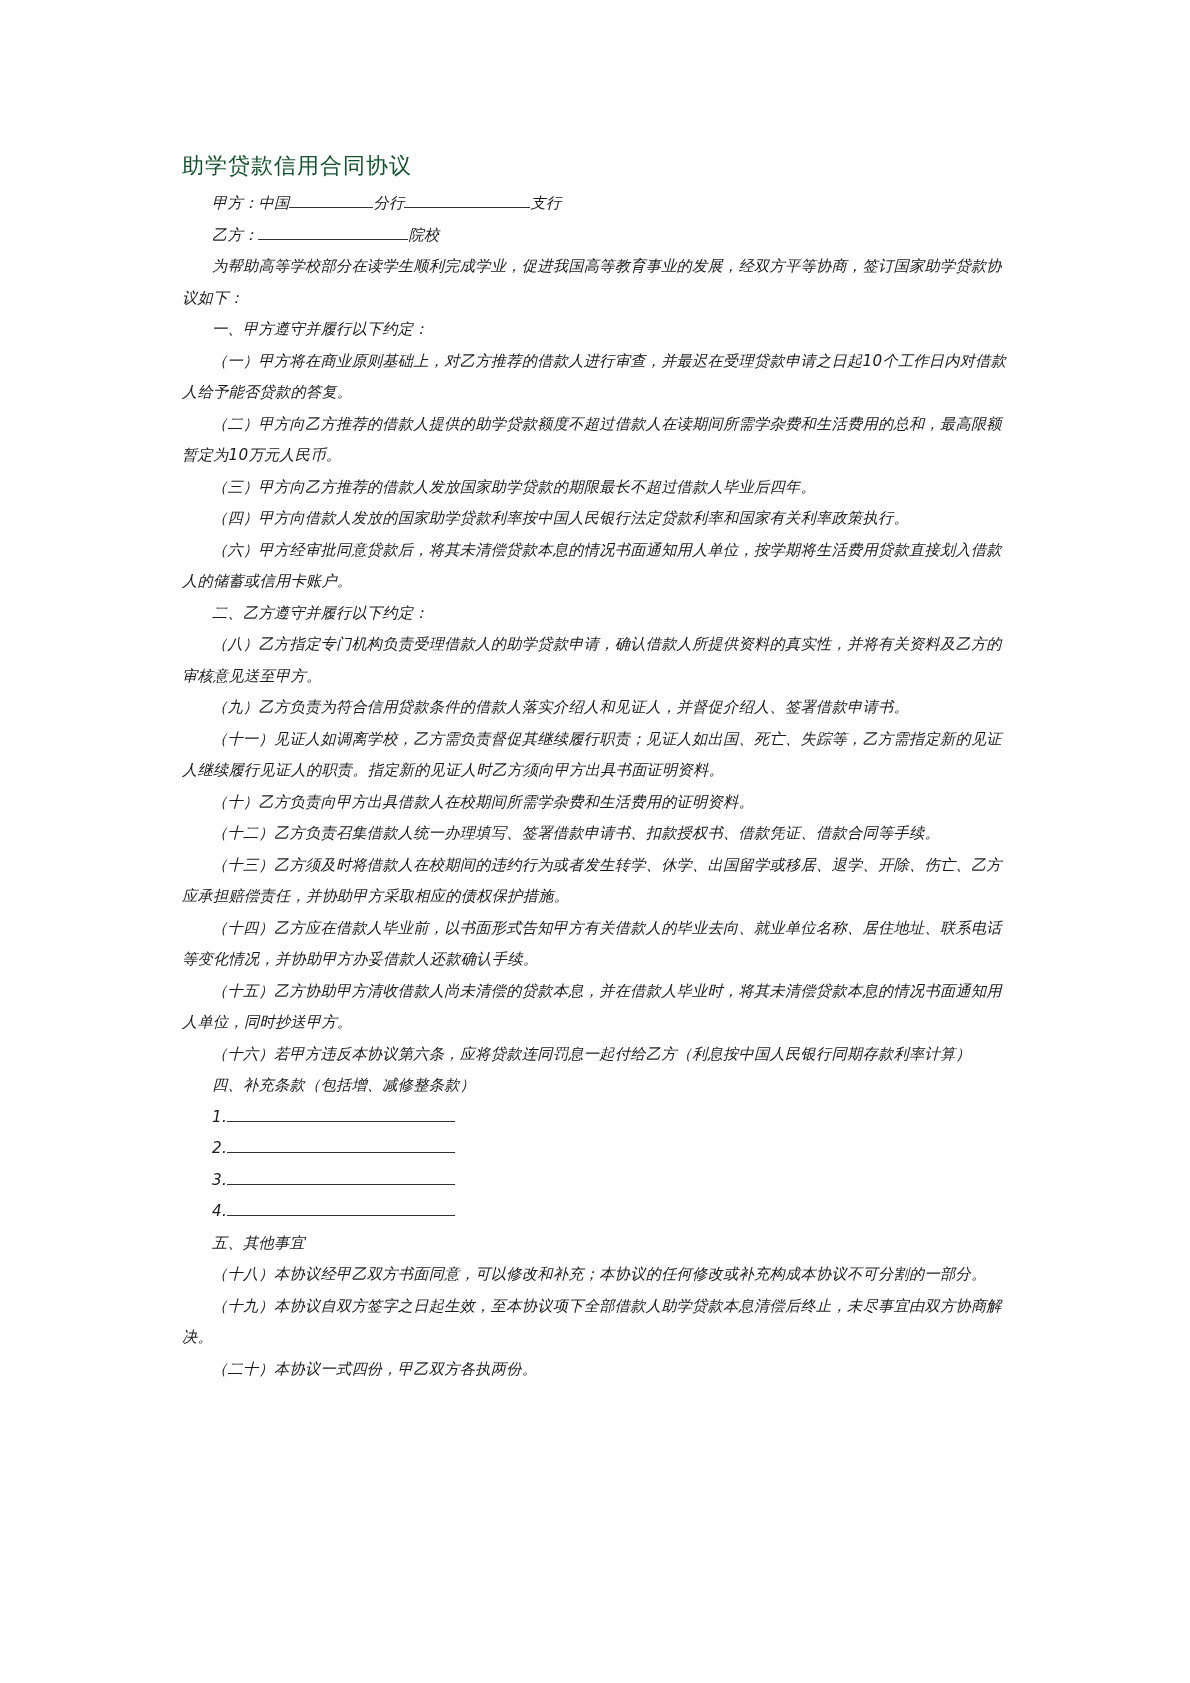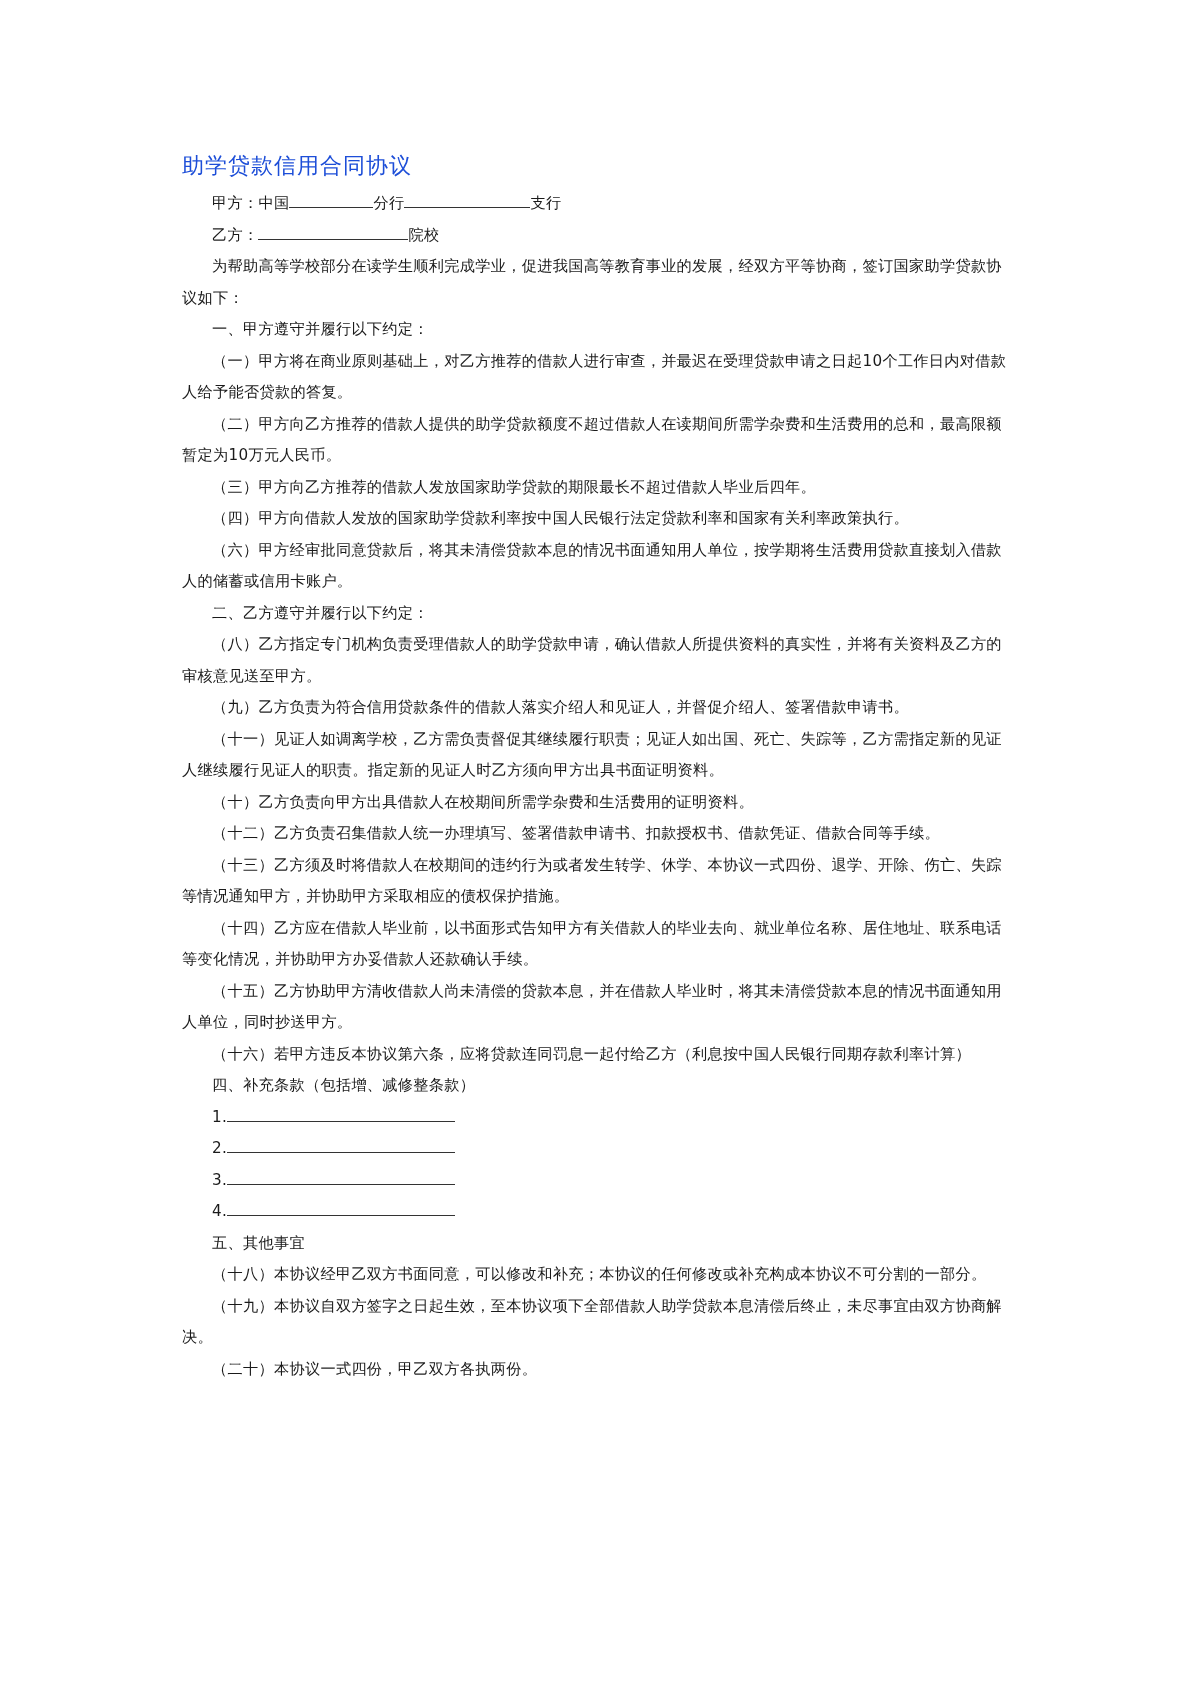--- a/index.html
+++ b/index.html
@@ -1,20 +1,20 @@
 <!DOCTYPE html>
 <html><head>
 <meta charset="utf-8">
 <style>
   html, body { margin: 0; padding: 0; background: #ffffff; }
   body { width: 1190px; height: 1683px; position: relative; overflow: hidden;
          font-family: "DejaVu Sans", "Liberation Sans", sans-serif; color: #1a1a1a; }
   .page { position: absolute; left: 182px; top: 150px; width: 834px; }
-  .title { font-size: 22px; color: #1d4ed8; margin: 0 0 6px 0; line-height: 32px; font-weight: normal; letter-spacing: 1px; }
-  .p { font-size: 15.2px; line-height: 31.5px; margin: 0; text-indent: 30px; letter-spacing: 0.3px; }
+  .title { font-size: 22px; color: #14532d; margin: 0 0 6px 0; line-height: 32px; font-weight: normal; letter-spacing: 1px; }
+  .p { font-size: 15.2px; line-height: 31.5px; margin: 0; text-indent: 30px; letter-spacing: 0.3px; font-style: italic; }
   .blank { display: inline-block; border-bottom: 1px solid #333; height: 16px; vertical-align: baseline; }
 </style>
 </head>
 <body>
 
 <div class="page">
   <h1 class="title">助学贷款信用合同协议</h1>
 
   <p class="p">
     <span>甲方：中国</span><span class="blank" style="width:84px"></span><span>分行</span><span class="blank" style="width:126px"></span><span>支行</span>
@@ -29,21 +29,21 @@
   <p class="p">（二）甲方向乙方推荐的借款人提供的助学贷款额度不超过借款人在读期间所需学杂费和生活费用的总和，最高限额暂定为10万元人民币。</p>
   <p class="p">（三）甲方向乙方推荐的借款人发放国家助学贷款的期限最长不超过借款人毕业后四年。</p>
   <p class="p">（四）甲方向借款人发放的国家助学贷款利率按中国人民银行法定贷款利率和国家有关利率政策执行。</p>
   <p class="p">（六）甲方经审批同意贷款后，将其未清偿贷款本息的情况书面通知用人单位，按学期将生活费用贷款直接划入借款人的储蓄或信用卡账户。</p>
   <p class="p">二、乙方遵守并履行以下约定：</p>
   <p class="p">（八）乙方指定专门机构负责受理借款人的助学贷款申请，确认借款人所提供资料的真实性，并将有关资料及乙方的审核意见送至甲方。</p>
   <p class="p">（九）乙方负责为符合信用贷款条件的借款人落实介绍人和见证人，并督促介绍人、签署借款申请书。</p>
   <p class="p">（十一）见证人如调离学校，乙方需负责督促其继续履行职责；见证人如出国、死亡、失踪等，乙方需指定新的见证人继续履行见证人的职责。指定新的见证人时乙方须向甲方出具书面证明资料。</p>
   <p class="p">（十）乙方负责向甲方出具借款人在校期间所需学杂费和生活费用的证明资料。</p>
   <p class="p">（十二）乙方负责召集借款人统一办理填写、签署借款申请书、扣款授权书、借款凭证、借款合同等手续。</p>
-  <p class="p">（十三）乙方须及时将借款人在校期间的违约行为或者发生转学、休学、本协议一式四份、退学、开除、伤亡、失踪等情况通知甲方，并协助甲方采取相应的债权保护措施。</p>
+  <p class="p">（十三）乙方须及时将借款人在校期间的违约行为或者发生转学、休学、出国留学或移居、退学、开除、伤亡、乙方应承担赔偿责任，并协助甲方采取相应的债权保护措施。</p>
   <p class="p">（十四）乙方应在借款人毕业前，以书面形式告知甲方有关借款人的毕业去向、就业单位名称、居住地址、联系电话等变化情况，并协助甲方办妥借款人还款确认手续。</p>
   <p class="p">（十五）乙方协助甲方清收借款人尚未清偿的贷款本息，并在借款人毕业时，将其未清偿贷款本息的情况书面通知用人单位，同时抄送甲方。</p>
   <p class="p">（十六）若甲方违反本协议第六条，应将贷款连同罚息一起付给乙方（利息按中国人民银行同期存款利率计算）</p>
   <p class="p">四、补充条款（包括增、减修整条款）</p>
 
   <p class="p"><span>1.</span><span class="blank" style="width:228px"></span></p>
   <p class="p"><span>2.</span><span class="blank" style="width:228px"></span></p>
   <p class="p"><span>3.</span><span class="blank" style="width:228px"></span></p>
   <p class="p"><span>4.</span><span class="blank" style="width:228px"></span></p>
 

